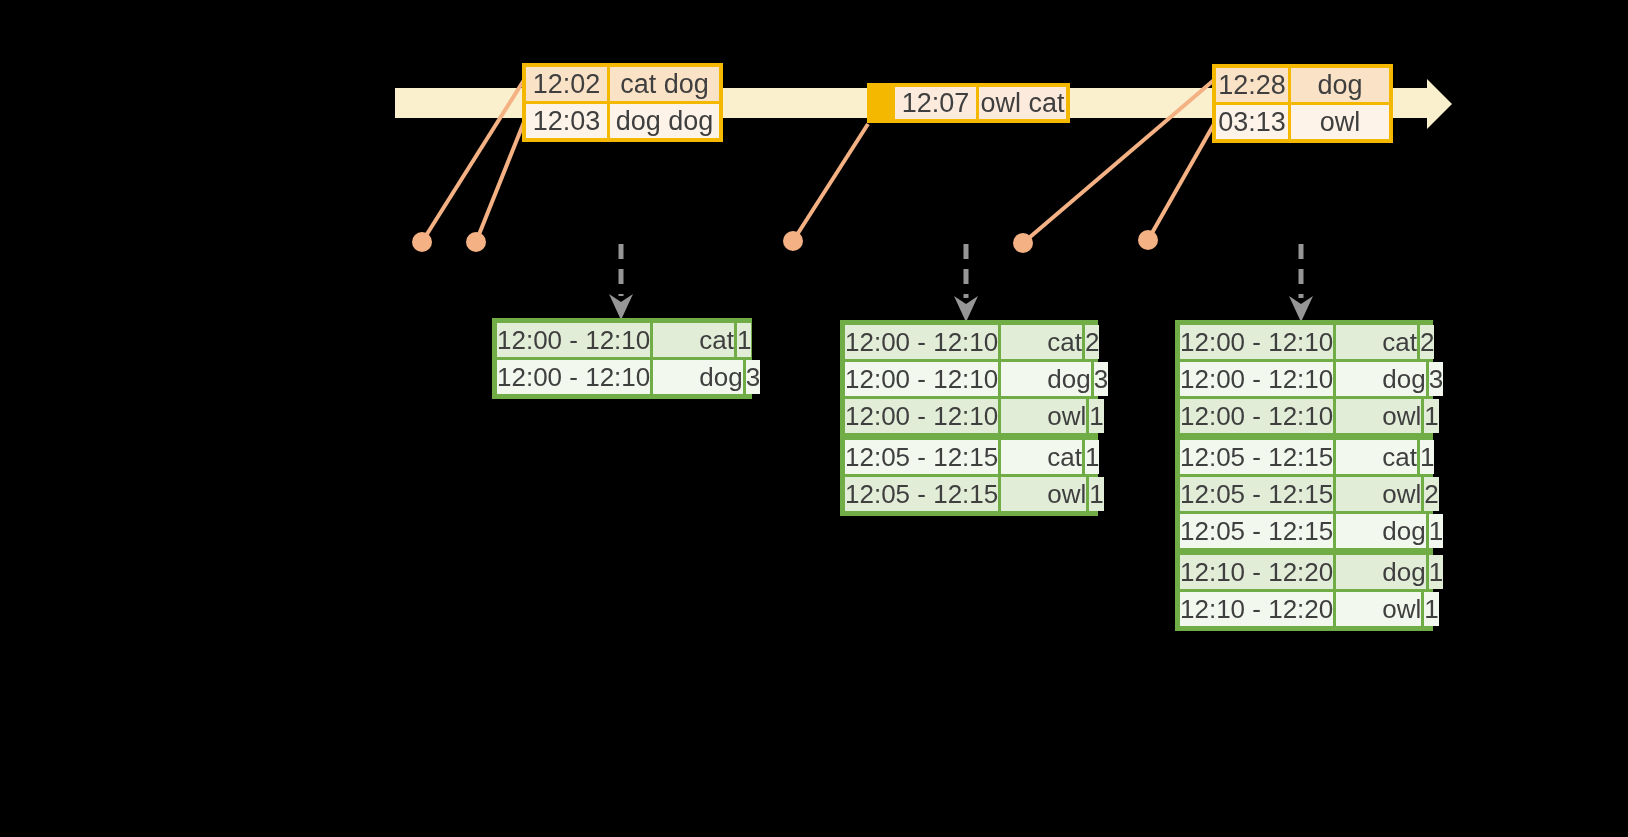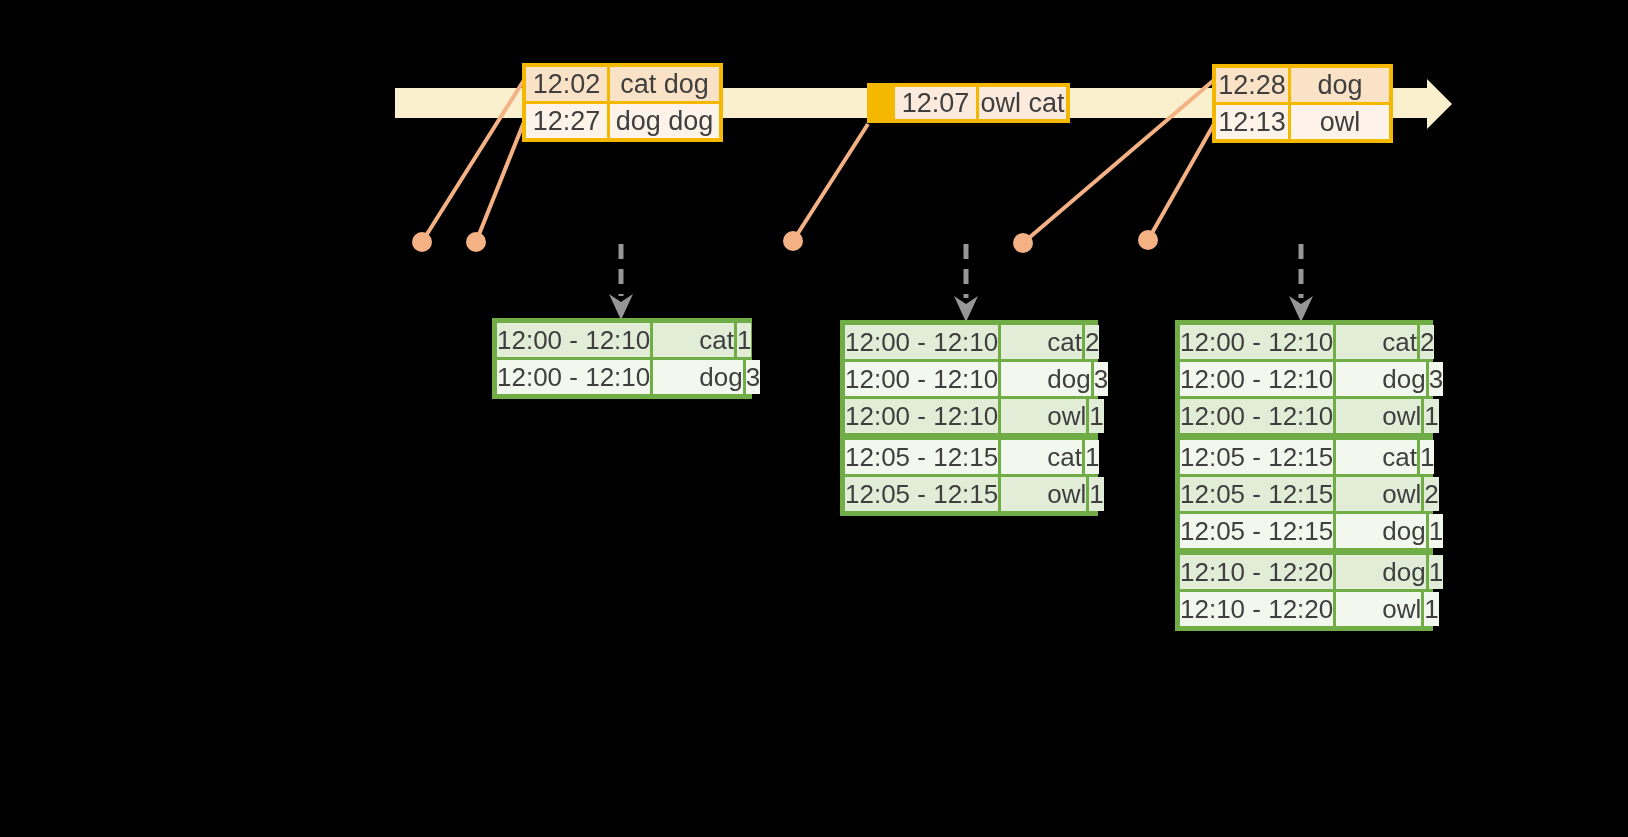--- a/index.html
+++ b/index.html
@@ -81,39 +81,39 @@
       <polygon points="1289,296 1301,304 1313,296 1301,322" style="fill:var(--arrow_gray)"></polygon>
     </g>
   </svg>
 
   <div class="etable" style="left:522px;top:63px;width:201px;">
     <div class="erow dark">
       <div class="ecell etime">12:02</div>
       <div class="ecell ewords">cat dog</div>
     </div>
     <div class="erow light">
-      <div class="ecell etime">12:27</div>
+      <div class="ecell etime">12:03</div>
       <div class="ecell ewords">dog dog</div>
     </div>
   </div>
 
   <div class="etable" style="left:867px;top:83px;width:203px;padding-left:28px;">
     <div class="erow mid" style="height:32px;">
       <div class="ecell etime">12:07</div>
       <div class="ecell ewords">owl cat</div>
     </div>
   </div>
 
   <div class="etable t3" style="left:1212px;top:64px;width:181px;">
     <div class="erow dark">
       <div class="ecell etime">12:28</div>
       <div class="ecell ewords">dog</div>
     </div>
     <div class="erow light">
-      <div class="ecell etime">12:13</div>
+      <div class="ecell etime">03:13</div>
       <div class="ecell ewords">owl</div>
     </div>
   </div>
 
   <div class="rtable" style="left:492px;top:318px;width:260px;">
     <div class="rrow dark">
       <div class="rcell time">12:00 - 12:10</div>
       <div class="rcell word">cat</div>
       <div class="rcell count">1</div>
     </div>

